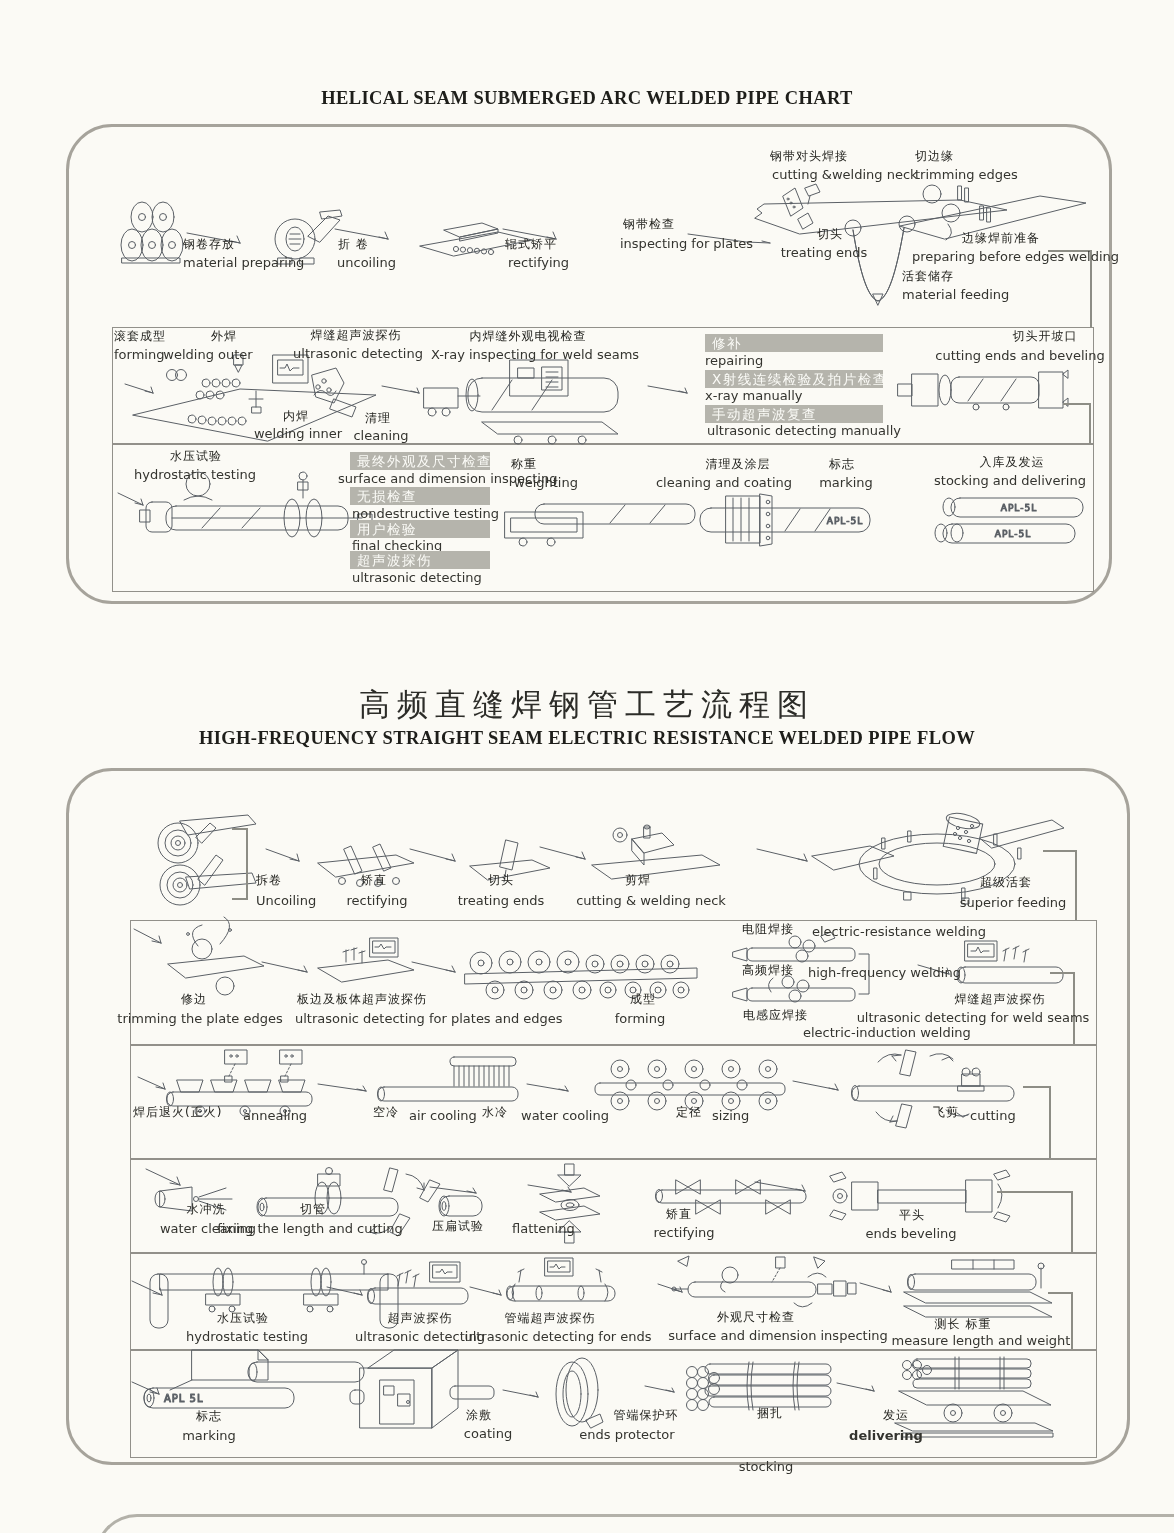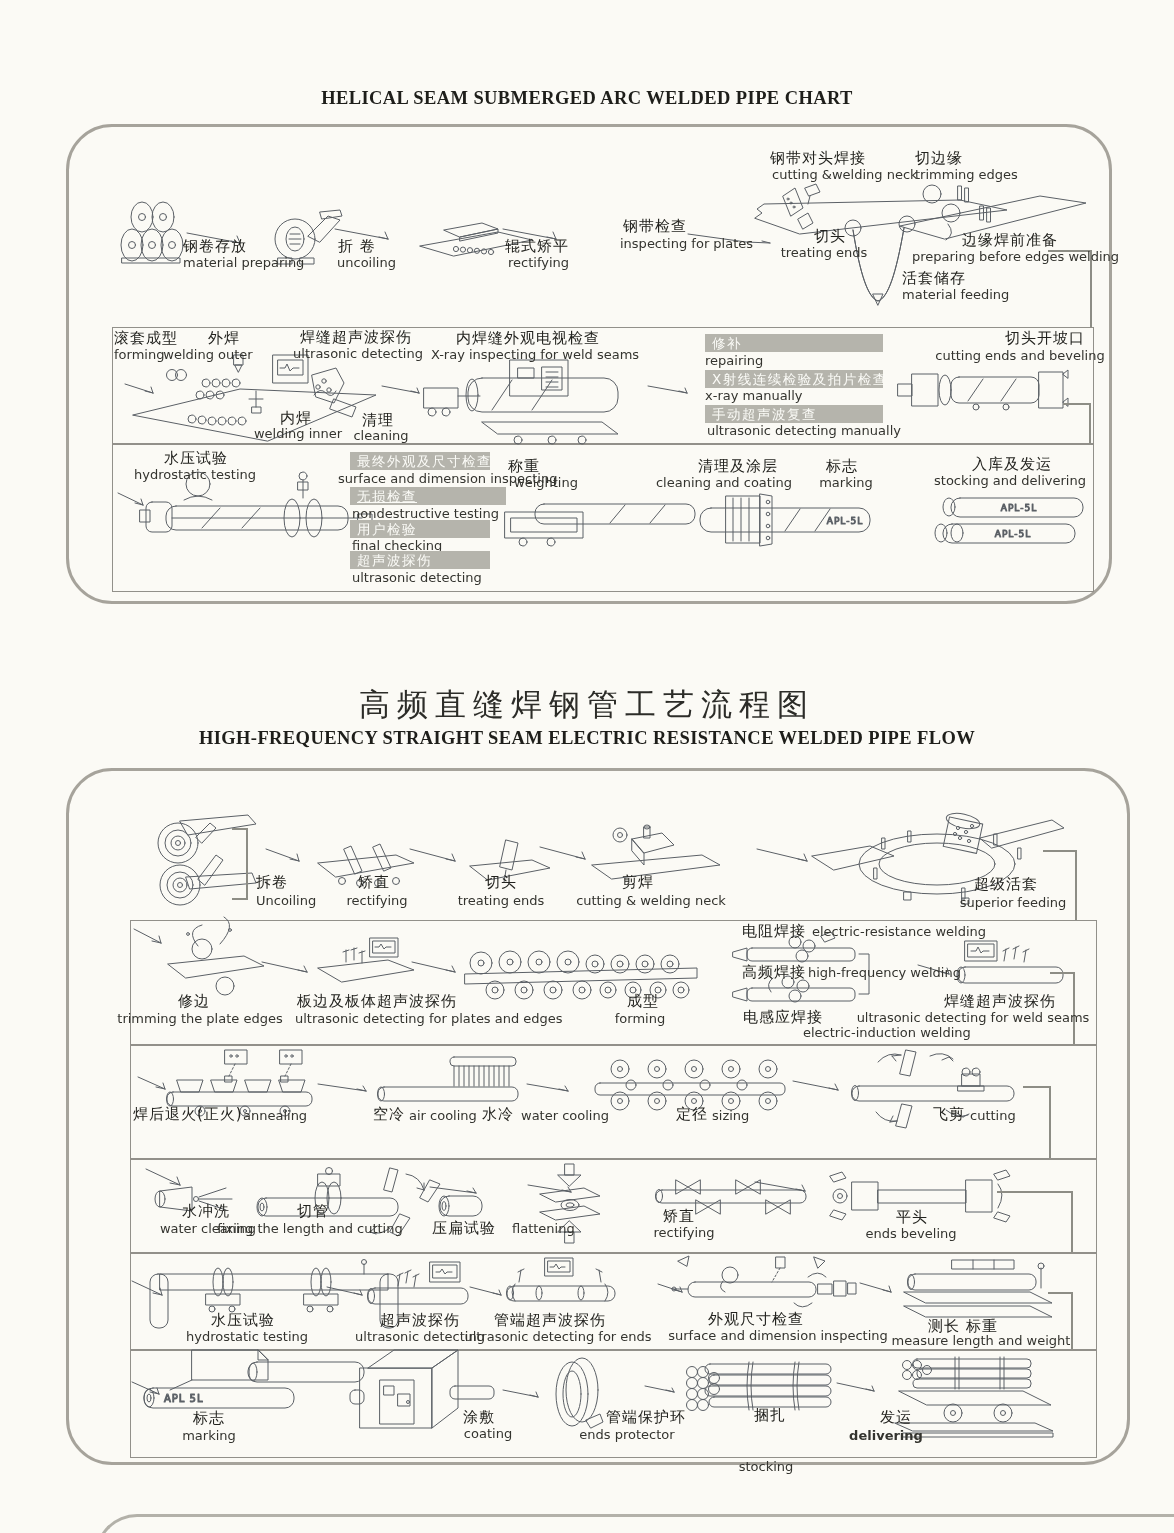--- a/index.html
+++ b/index.html
@@ -4,21 +4,21 @@
 <style>
   html,body{margin:0;padding:0;background:#e8e8e4;}
   .page{position:relative;width:1174px;height:1533px;background:#fbfaf5;overflow:hidden;
         font-family:"DejaVu Sans",sans-serif;}
   .tz{position:absolute;width:100%;text-align:center;font-size:31px;letter-spacing:7px;
       color:#2c2c28;font-weight:400;}
   .te{position:absolute;width:100%;text-align:center;font-family:"Liberation Serif",serif;
       font-weight:bold;font-size:18.5px;color:#1e1e1a;letter-spacing:.4px;}
   .box1{position:absolute;border:3px solid #a6a39b;border-radius:46px;background:transparent;}
   .rbox{position:absolute;border:1px solid #92908a;}
-  .zh{position:absolute;font-size:15px;line-height:1.15;color:#23231f;white-space:nowrap;letter-spacing:1px;}
+  .zh{position:absolute;font-size:12px;line-height:1.15;color:#23231f;white-space:nowrap;letter-spacing:1px;}
   .en{position:absolute;font-size:13px;line-height:1.15;color:#34342f;white-space:nowrap;}
   .c{transform:translateX(-50%);}
   .bar{position:absolute;background:#b5b4ac;color:#fbfbf7;font-size:13.5px;line-height:18px;height:18px;
        padding:0 7px;letter-spacing:1.5px;white-space:nowrap;box-sizing:border-box;}
   .vl{position:absolute;width:2px;background:#8d8d85;}
   .hl{position:absolute;height:2px;background:#8d8d85;}
   svg.il{position:absolute;overflow:visible;}
   svg.il *{stroke:#5b6066;stroke-width:1;fill:none;stroke-linejoin:round;stroke-linecap:round;}
   .fb{fill:#cbe0ef;} .fg{fill:#eeeee8;} .fw{fill:#fcfcf8;} .fp{fill:#f3d3cf;}
   .fgr{fill:#ccd8c5;} .fpk{fill:#e6bac3;}
@@ -835,21 +835,21 @@
   <div class="en" style="left:705px;top:389px;">x-ray manually</div>
   <div class="bar" style="left:705px;top:405px;width:178px;">手动超声波复查</div>
   <div class="en" style="left:707px;top:424px;">ultrasonic detecting manually</div>
   <div class="zh c" style="left:1045px;top:330px;">切头开坡口</div>
   <div class="en c" style="left:1020px;top:349px;">cutting ends and beveling</div>
 
   <div class="zh c" style="left:196px;top:450px;">水压试验</div>
   <div class="en c" style="left:195px;top:468px;">hydrostatic testing</div>
   <div class="bar" style="left:350px;top:452px;width:140px;">最终外观及尺寸检查</div>
   <div class="en" style="left:338px;top:472px;">surface and dimension inspecting</div>
-  <div class="bar" style="left:350px;top:487px;width:156px;text-decoration:underline;">无损检查</div>
+  <div class="bar" style="left:350px;top:487px;width:140px;">无损检查</div>
   <div class="en" style="left:352px;top:507px;">nondestructive testing</div>
   <div class="bar" style="left:350px;top:520px;width:140px;">用户检验</div>
   <div class="en" style="left:352px;top:539px;">final checking</div>
   <div class="bar" style="left:350px;top:551px;width:140px;">超声波探伤</div>
   <div class="en" style="left:352px;top:571px;">ultrasonic detecting</div>
   <div class="zh c" style="left:524px;top:458px;">称重</div>
   <div class="en c" style="left:546px;top:476px;">weighting</div>
   <div class="zh c" style="left:738px;top:458px;">清理及涂层</div>
   <div class="en c" style="left:724px;top:476px;">cleaning and coating</div>
   <div class="zh c" style="left:842px;top:458px;">标志</div>

